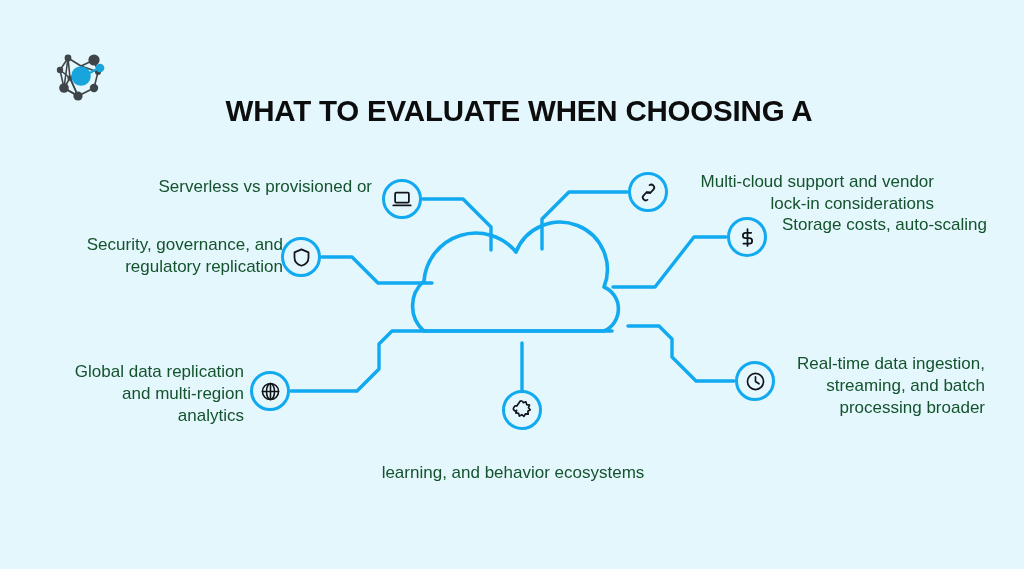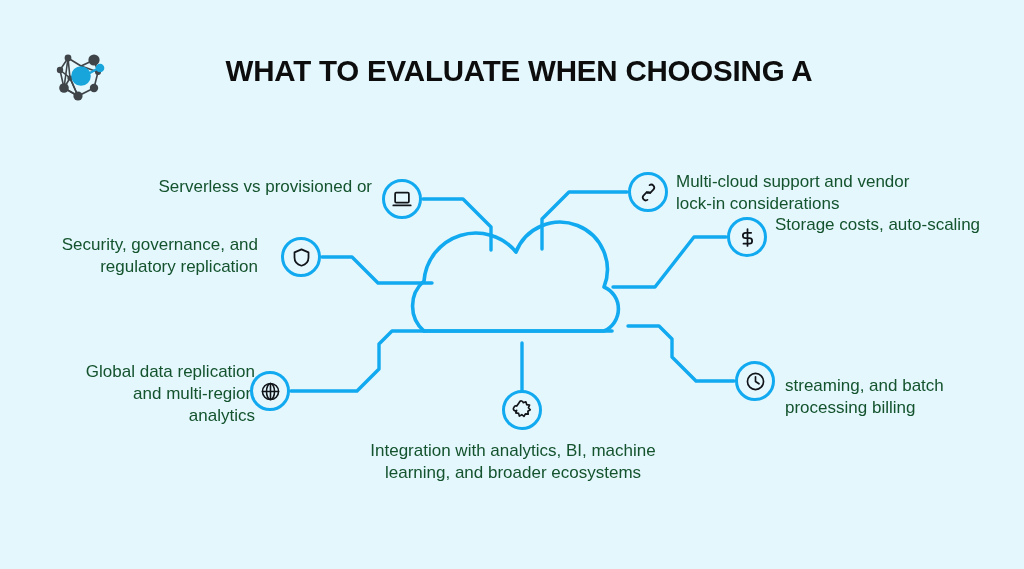--- a/index.html
+++ b/index.html
@@ -37,21 +37,21 @@
     top: 54px;
     width: 718px;
     text-align: center;
     color: #0d0d0d;
     font-size: 29.5px;
     font-weight: bold;
     line-height: 1.12;
     letter-spacing: -0.2px;
     text-transform: uppercase;
   }
-  .title-line { display: block; white-space: nowrap; }
+  .title-line { display: block; white-space: nowrap; margin-top: 40px; }
 
   
   .connectors {
     position: absolute;
     left: 0; top: 0;
     width: 1024px;
     height: 569px;
     pointer-events: none;
   }
 
@@ -73,35 +73,35 @@
 
   
   .label {
     position: absolute;
     color: #14532d;
     font-size: 17px;
     line-height: 1.28;
     z-index: 4;
   }
   .label-right  { text-align: right; }
-  .label-left   { text-align: left; }
+  .label-left   { text-align: right; }
   .label-center { text-align: center; }
 
   
   #badge-laptop { left: 382px; top: 179px; }
   #badge-shield { left: 281px; top: 237px; }
   #badge-globe  { left: 250px; top: 371px; }
   #badge-puzzle { left: 502px; top: 390px; }
   #badge-link   { left: 628px; top: 172px; }
   #badge-dollar { left: 727px; top: 217px; }
   #badge-clock  { left: 735px; top: 361px; }
 
   #label-laptop { left: 74px;  top: 176px; width: 298px; }
-  #label-shield { left: 16px;  top: 234px; width: 242px; }
-  #label-globe  { left: 35px;  top: 361px; width: 220px; }
+  #label-shield { left: 41px;  top: 234px; width: 242px; }
+  #label-globe  { left: 24px;  top: 361px; width: 220px; }
   #label-puzzle { left: 362px; top: 440px; width: 302px; }
   #label-link   { left: 676px; top: 171px; width: 258px; }
   #label-dollar { left: 775px; top: 214px; width: 212px; }
   #label-clock  { left: 785px; top: 353px; width: 200px; }
 </style>
 </head>
 <body>
 
 <div class="stage">
 
@@ -240,32 +240,32 @@
     <span>regulatory replication</span>
   </div>
 
   <div class="label label-right" id="label-globe">
     <span>Global data replication</span><br>
     <span>and multi-region</span><br>
     <span>analytics</span>
   </div>
 
   <div class="label label-center" id="label-puzzle">
-    <span>Integration with analytics, BI, machine</span><br>
-    <span>learning, and broader ecosystems</span>
+    <br>
+    <span>learning, and behavior ecosystems</span>
   </div>
 
   <div class="label label-left" id="label-link">
     <span>Multi-cloud  support  and  vendor</span><br>
     <span>lock-in considerations</span>
   </div>
 
   <div class="label label-left" id="label-dollar">
     <span>Storage costs, auto-scaling</span><br>
   </div>
 
   <div class="label label-left" id="label-clock">
-    <br>
+    <span>Real-time data ingestion,</span><br>
     <span>streaming, and batch</span><br>
-    <span>processing billing</span>
+    <span>processing broader</span>
   </div>
 
 </div>
 
 </body></html>

